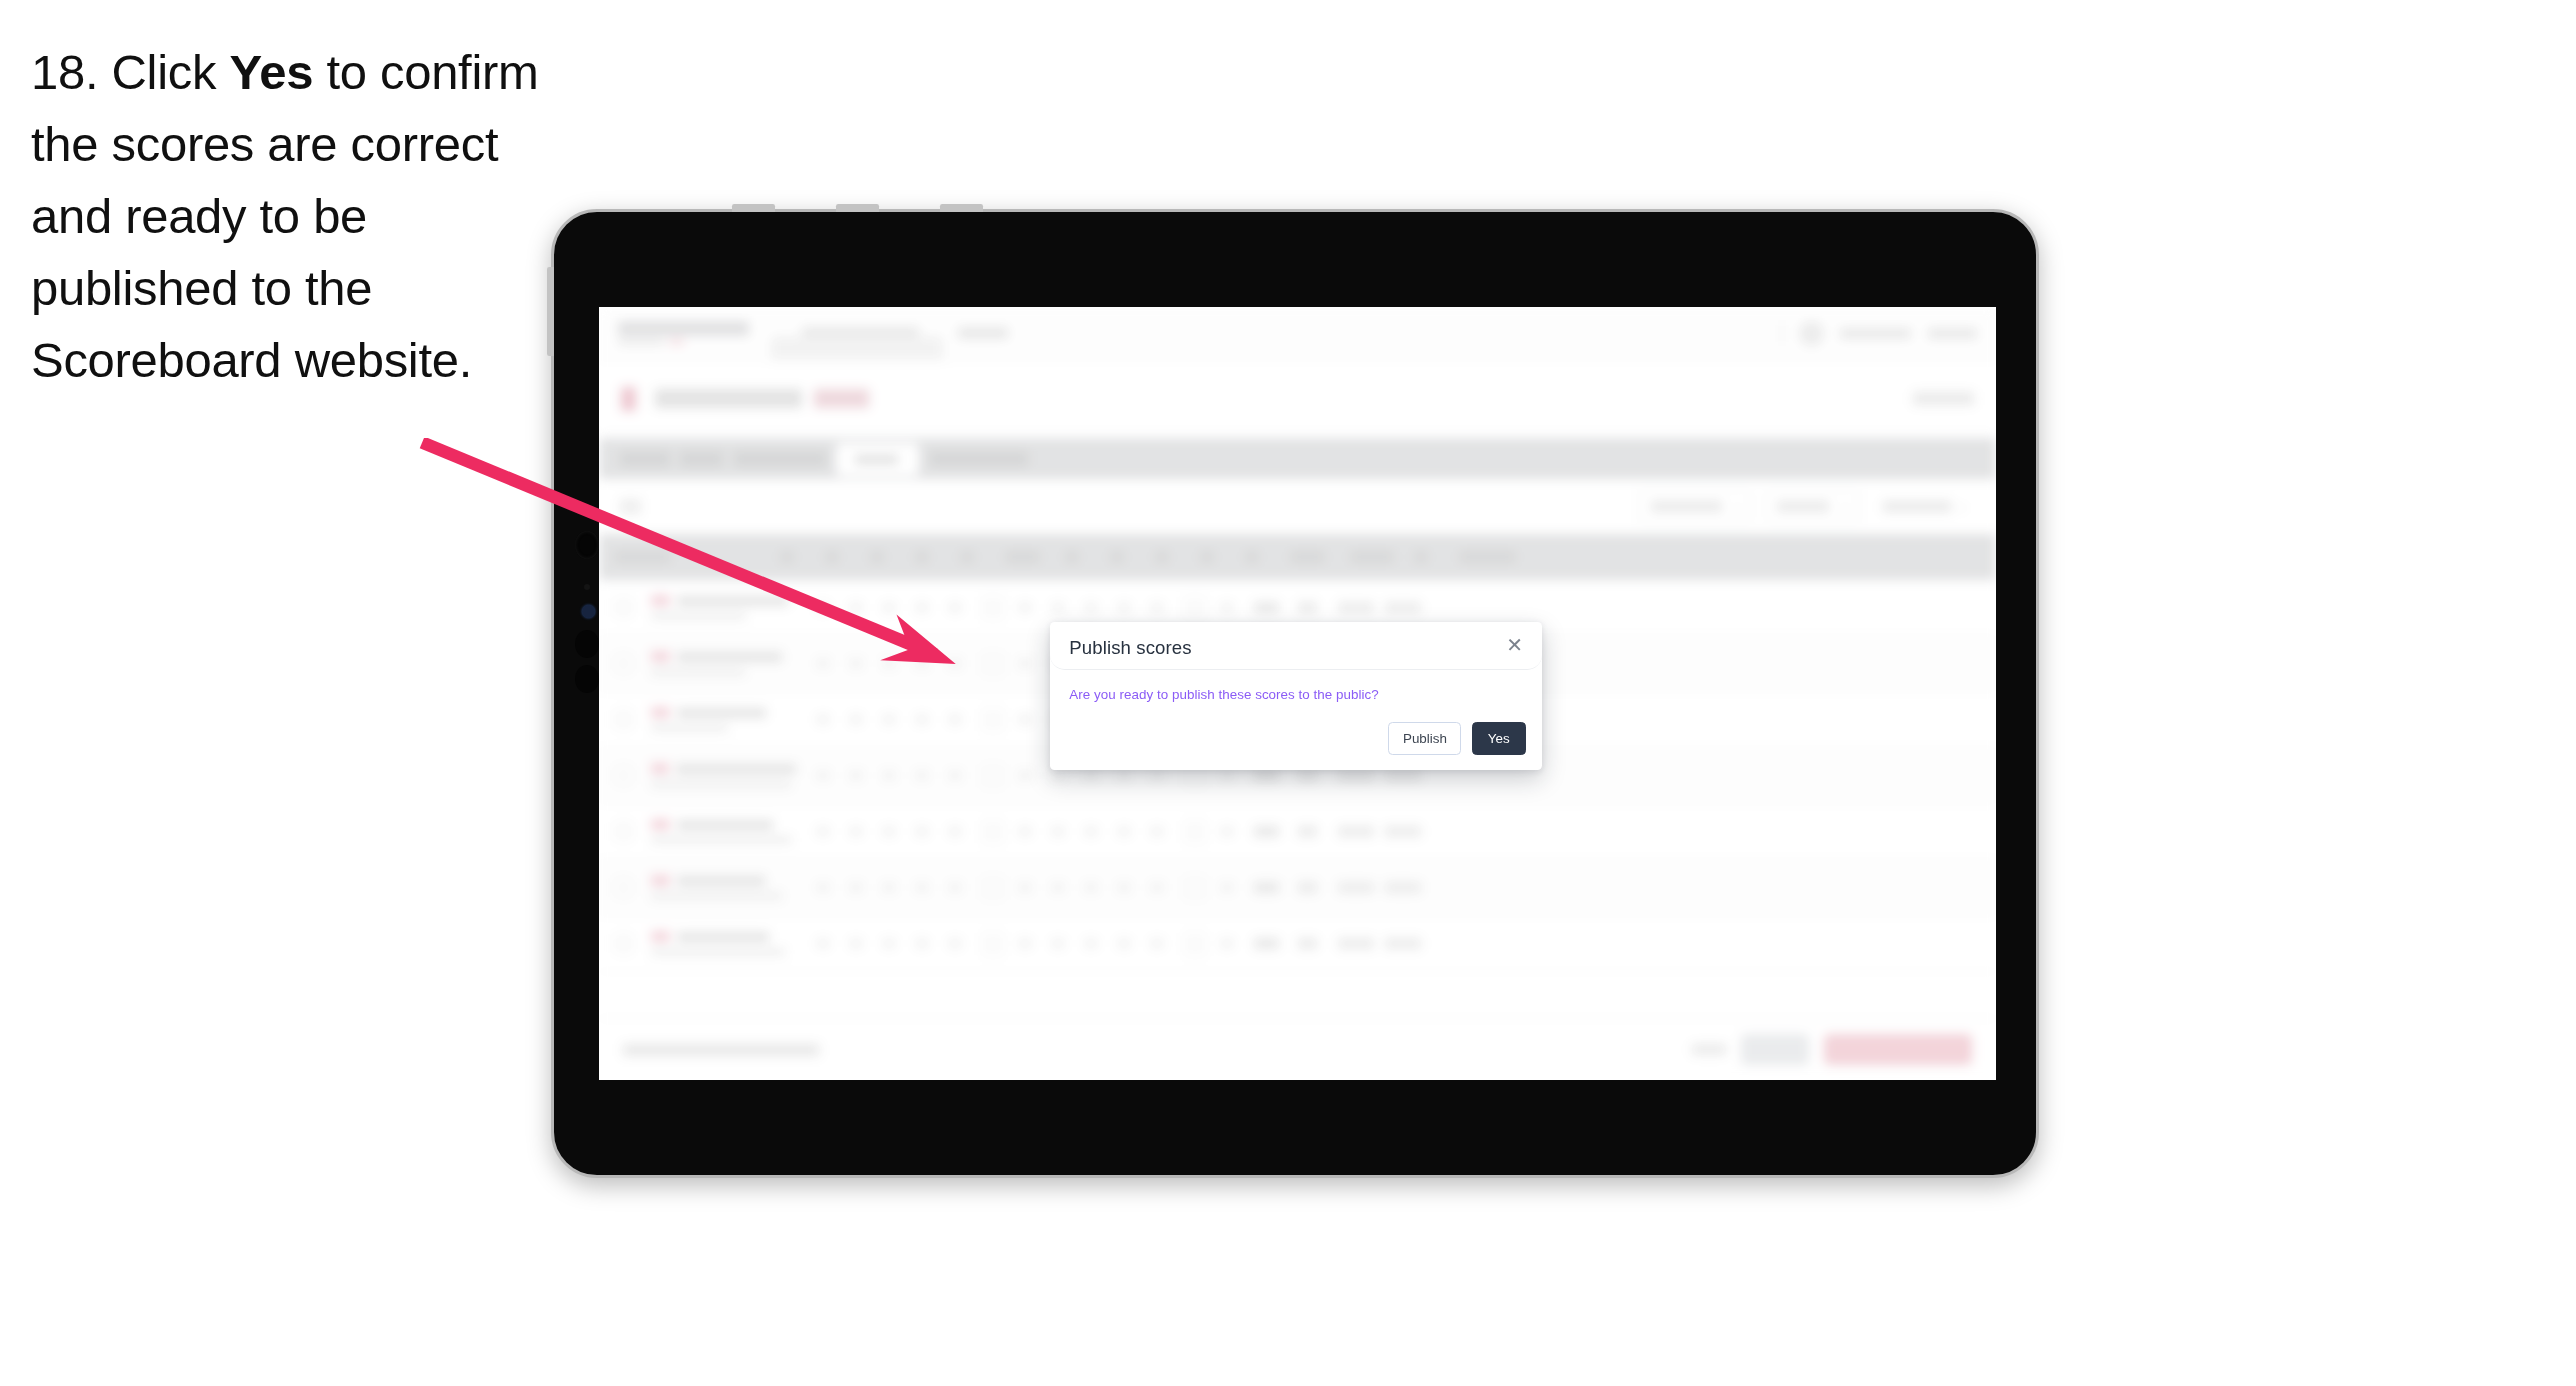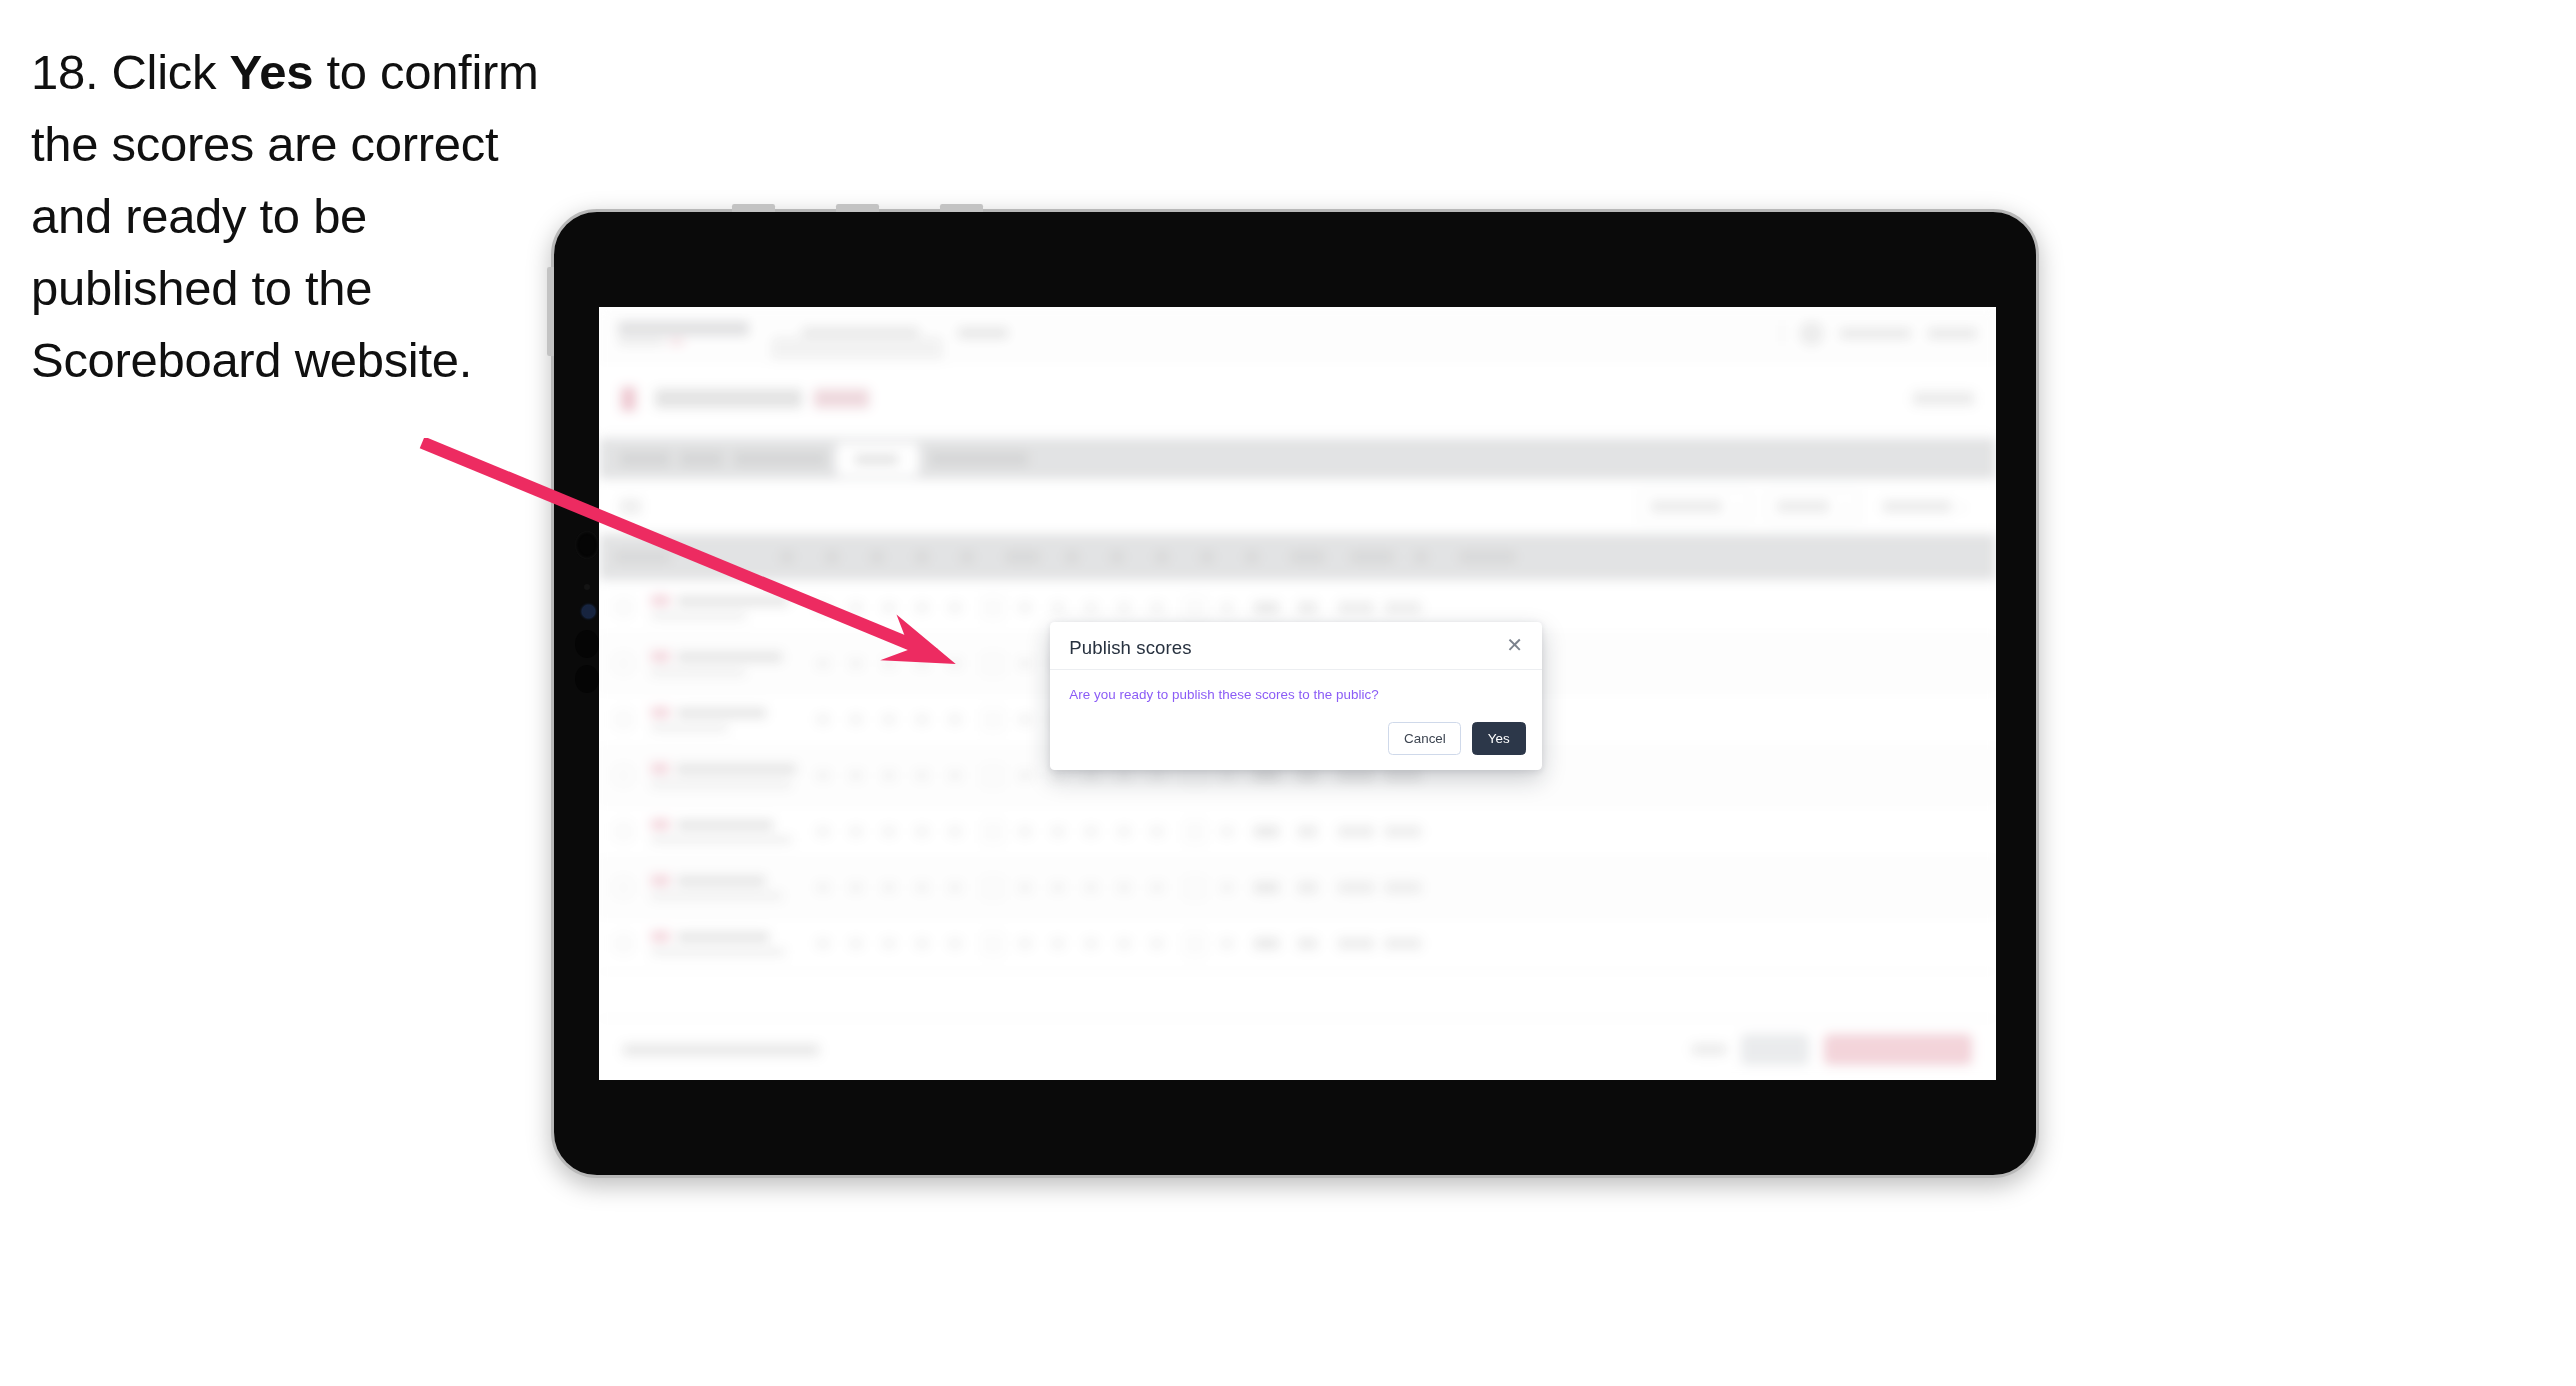--- a/index.html
+++ b/index.html
@@ -211,20 +211,21 @@
     height: 148px;
     background: #ffffff;
     border-radius: 4.5px;
     box-shadow: 0 9px 25px rgba(25,30,45,0.22), 0 1.5px 6px rgba(25,30,45,0.10);
     font-family: "Liberation Sans", sans-serif;
   }
   .modal-head {
     position: relative;
     padding: 15px 19.3px 10.4px 19.3px;
     border-bottom: 0.7px solid #eceef1;
+    border-radius: 15px;
   }
   .modal-title {
     font-size: 18.6px; color: #27313f; font-weight: 400; letter-spacing: 0.1px;
   }
   .modal-close {
     position: absolute; right: 16.3px; top: 12px;
     width: 22px; height: 22px;
     display: flex; align-items: center; justify-content: center;
     color: #7b828d; font-size: 20px; line-height: 1; cursor: pointer;
     font-weight: 300;
@@ -560,21 +561,21 @@
 
       <div id="modal">
         <div class="modal-head">
           <div class="modal-title">Publish scores</div>
           <div class="modal-close">✕</div>
         </div>
         <div class="modal-body">
           <div class="modal-msg">Are you ready to publish these scores to the public?</div>
         </div>
         <div class="modal-foot">
-          <button class="btn btn-cancel">Cancel</button>
+          <button class="btn btn-cancel">Publish</button>
           <button class="btn btn-yes">Yes</button>
         </div>
       </div>
 
     </div>
   </div>
 
   <svg id="arrow" viewBox="0 0 840 340" xmlns="http://www.w3.org/2000/svg">
     <g id="arrow-g">
       <path id="arrow-shaft" d="M8 6 L700 292" stroke-width="17" stroke-linecap="butt" fill="none" stroke="#ED2B61"></path>

